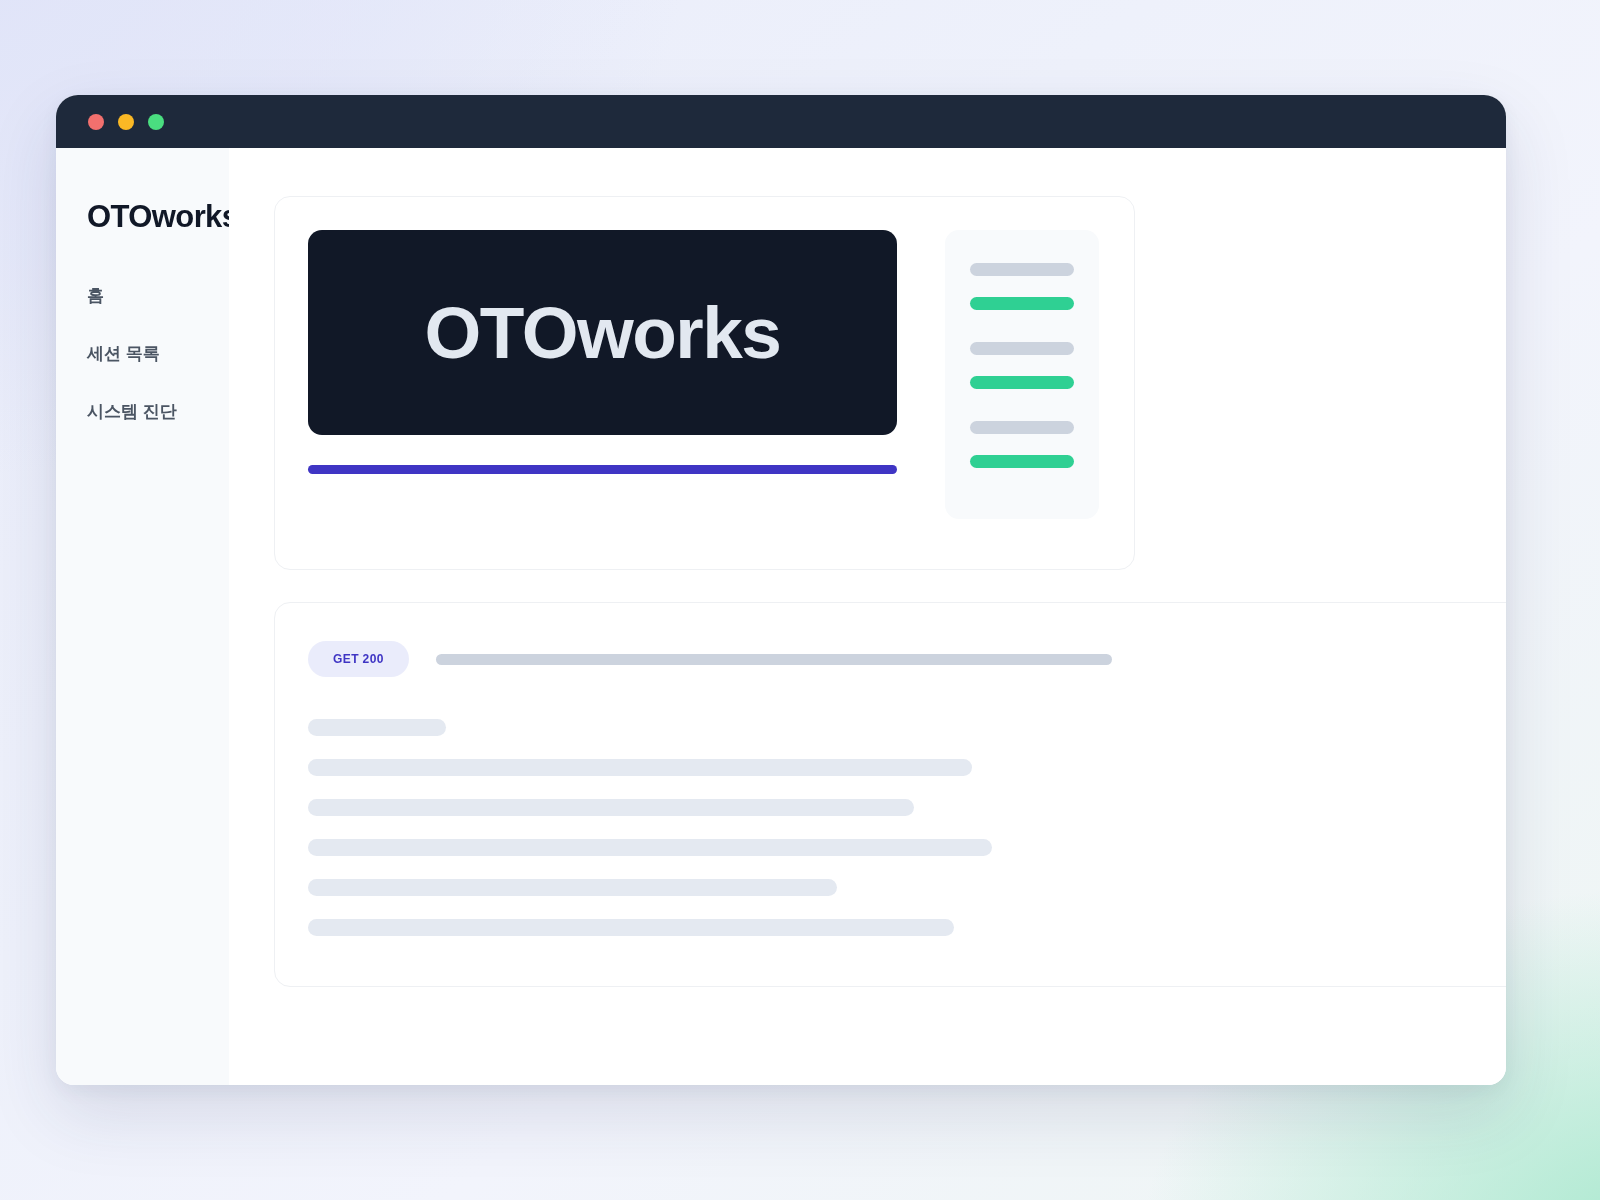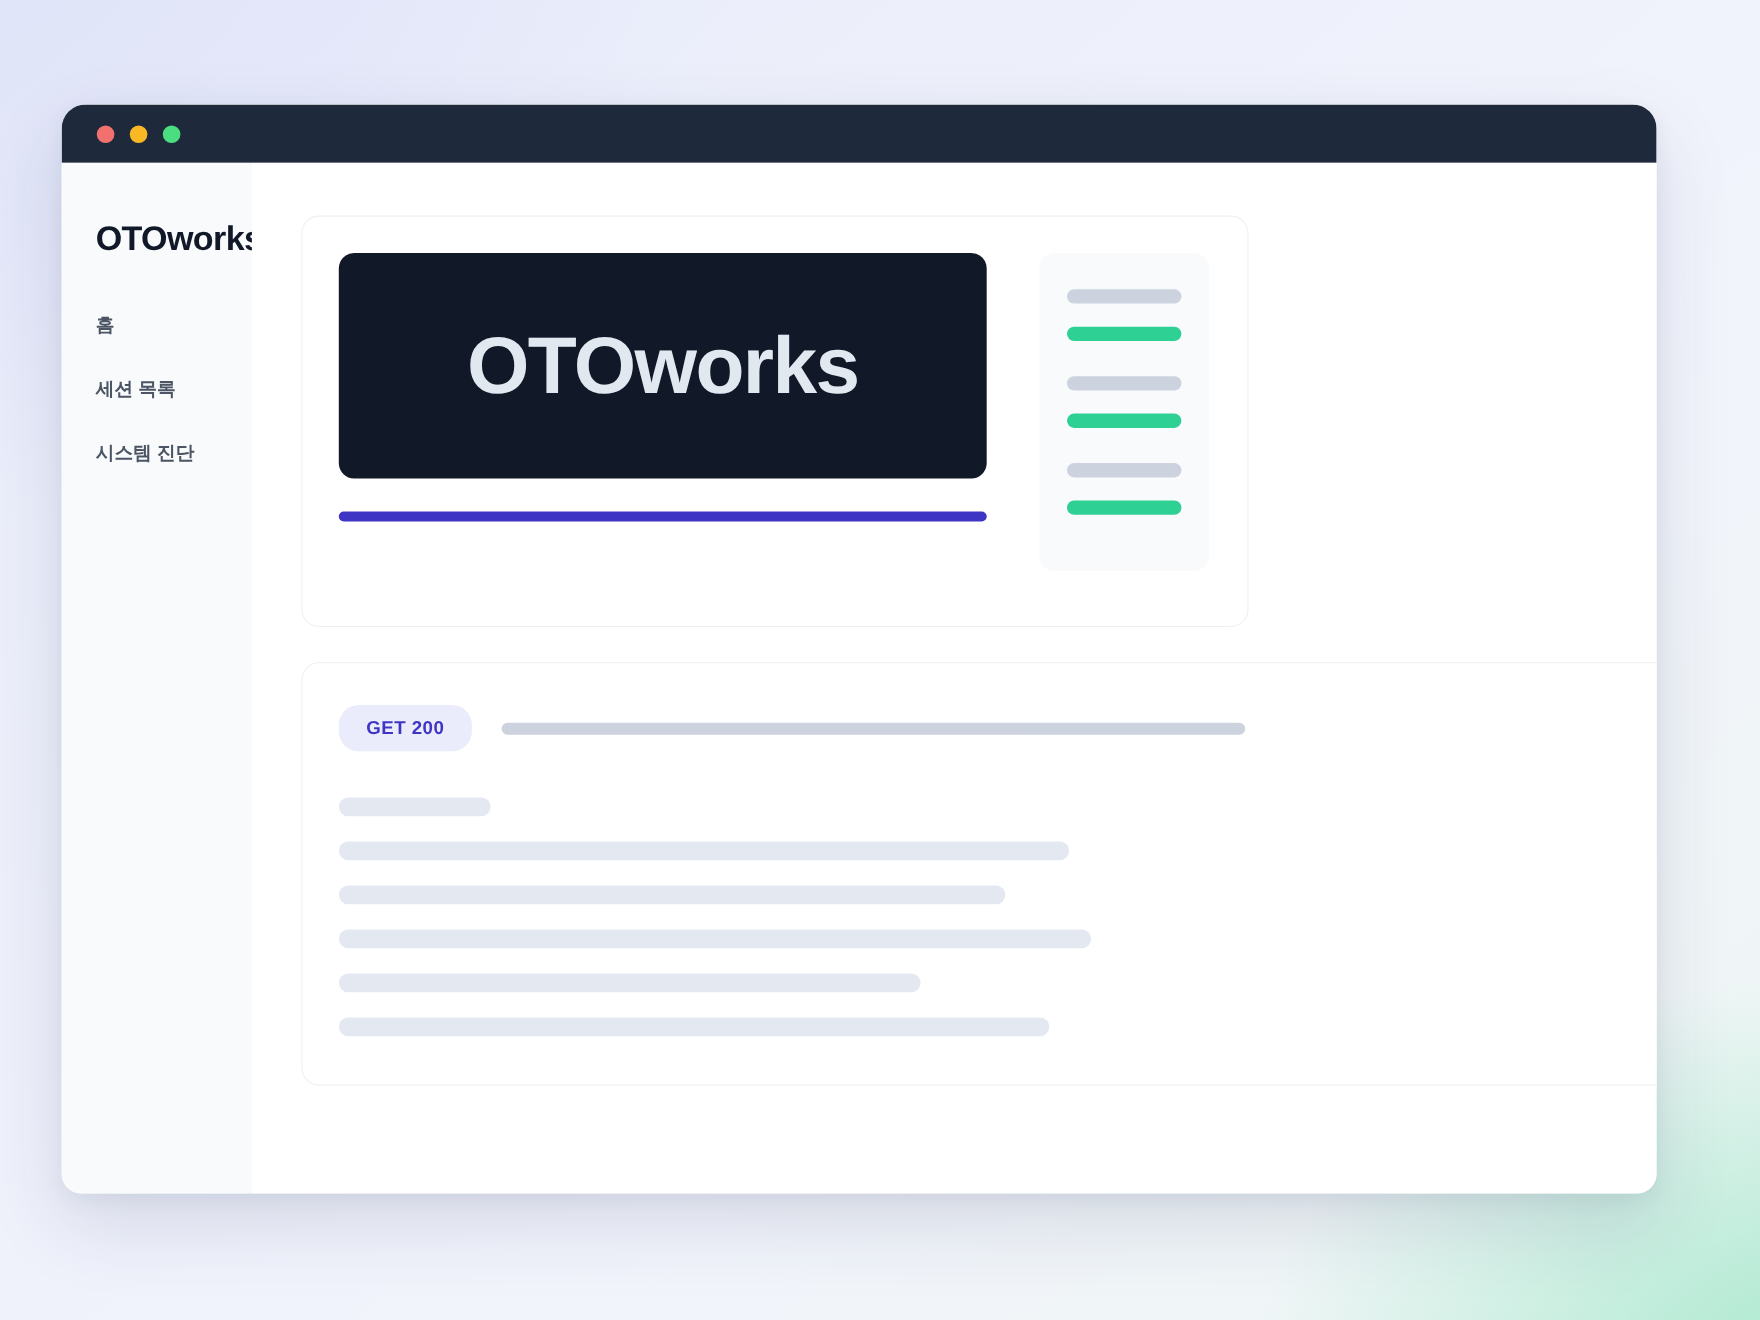--- a/index.html
+++ b/index.html
@@ -147,21 +147,21 @@
   .resp-card {
     width: 1281px;
     height: 385px;
     margin-top: 32px;
     padding: 38px 0 0 33px;
   }
   .resp-head { display: flex; align-items: center; gap: 27px; }
   .badge {
     background: #eaecfb;
     color: #3f35c4;
-    font-size: 17px;
+    font-size: 12px;
     font-weight: bold;
     letter-spacing: 0.4px;
     border-radius: 18px;
     padding: 11px 25px;
     white-space: nowrap;
     cursor: pointer;
   }
   .head-bar {
     height: 11px;
     width: 676px;

